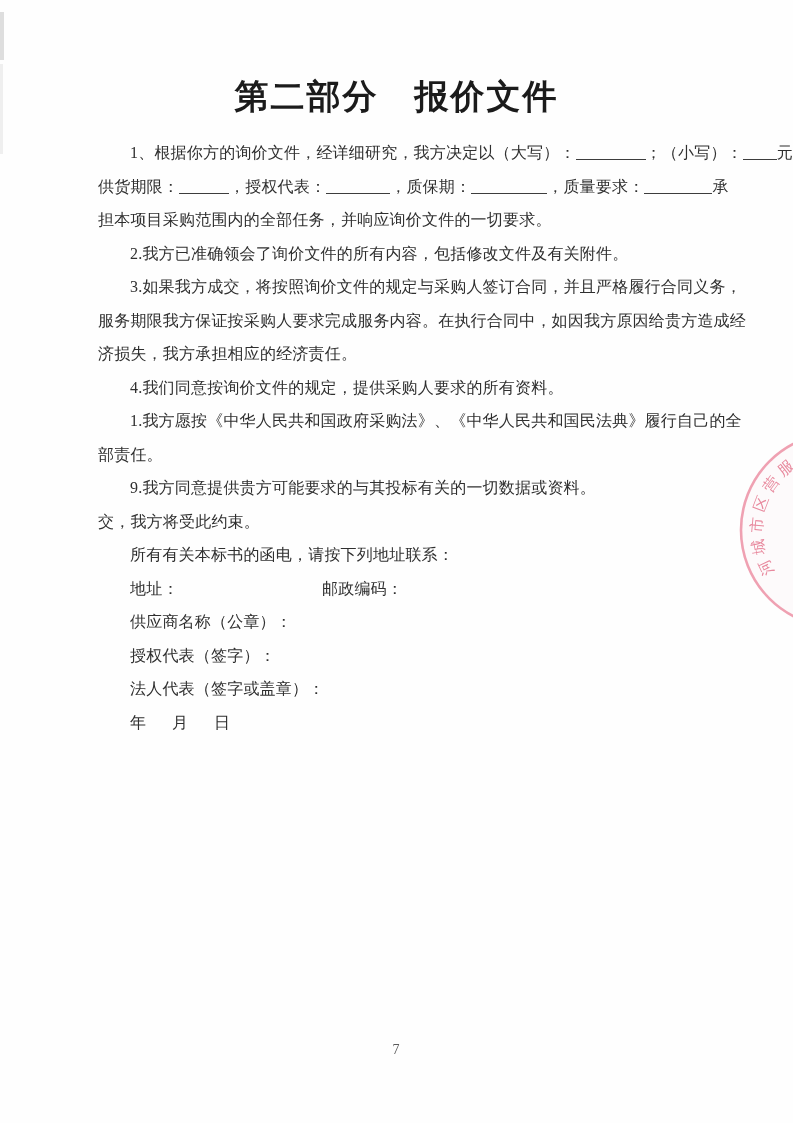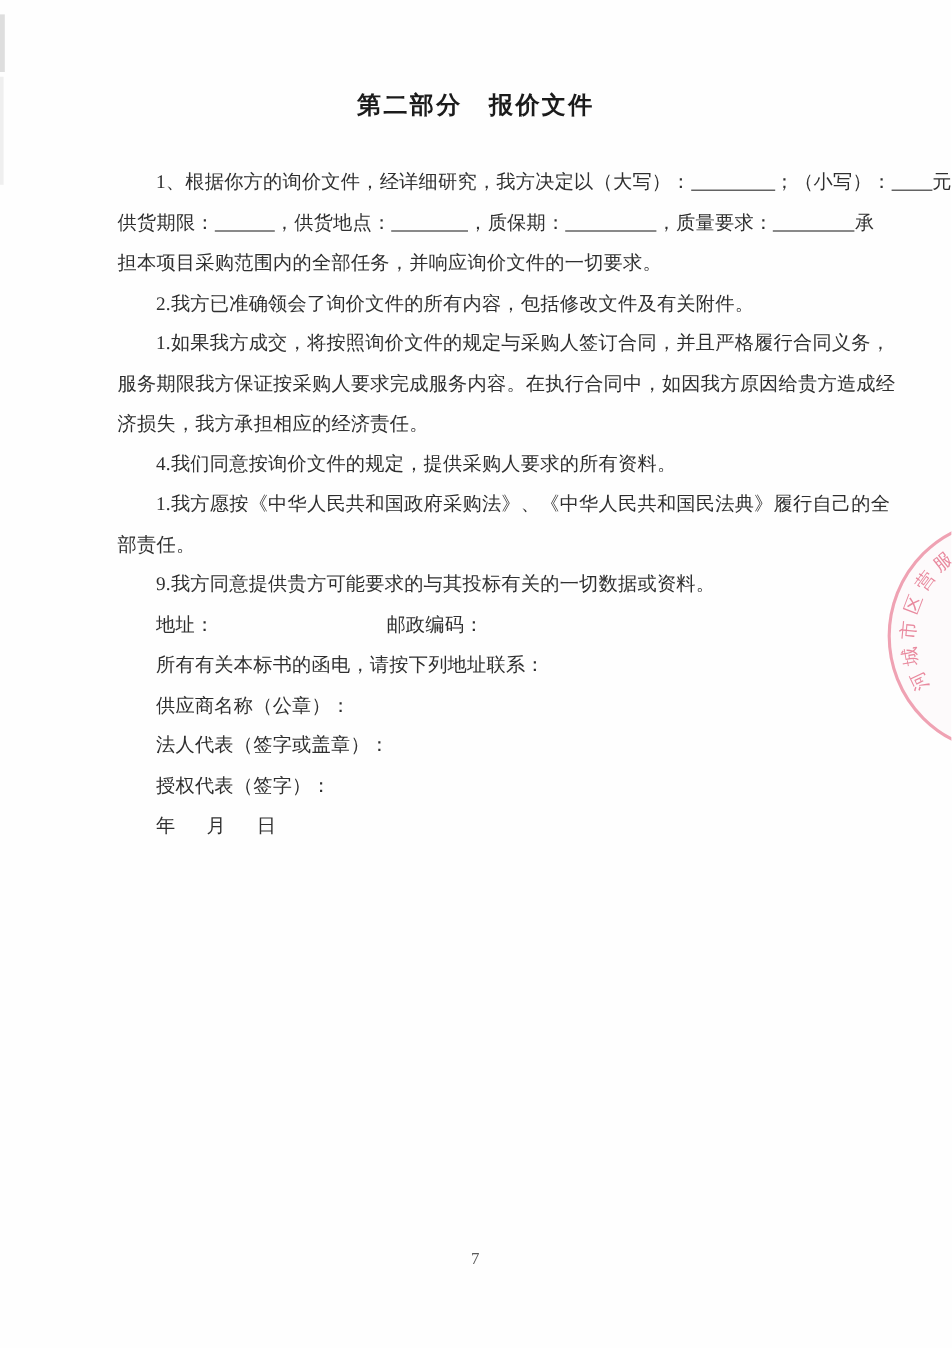--- a/index.html
+++ b/index.html
@@ -3,21 +3,21 @@
 <meta charset="utf-8">
 <style>
   html,body{margin:0;padding:0;background:#ffffff;}
   .page{
     position:relative;width:793px;height:1123px;overflow:hidden;
     background:#fefefe;color:#2f2f2f;
     font-family:"Liberation Serif","DejaVu Serif",serif;
   }
   .title{
     position:absolute;top:74px;left:0;width:100%;margin:0;
-    text-align:center;font-size:20px;font-weight:bold;color:#1b1b1b;
+    text-align:center;font-size:34px;font-weight:bold;color:#1b1b1b;
     letter-spacing:2px;
   }
   .doc-body{
     position:absolute;left:78px;top:136px;width:648px;
     font-size:16px;line-height:33.5px;letter-spacing:0.2px;
   }
   .ln{white-space:nowrap;margin-left:20px;}
   .ind{padding-left:32px;}
   .blank{
     display:inline-block;height:14px;position:relative;top:2px;
@@ -47,46 +47,47 @@
 
   <div class="artifact a1"></div>
   <div class="artifact a2"></div>
 
   <h1 class="title">第二部分　报价文件</h1>
 
   <div class="doc-body">
 
     <div class="ln ind"><span>1、根据你方的询价文件，经详细研究，我方决定以（大写）：</span><span class="blank w1"></span><span>；（小写）：</span><span class="blank w2"></span><span>元；</span></div>
 
-    <div class="ln"><span>供货期限：</span><span class="blank w3"></span><span>，供货地点：</span><span class="blank w4"></span><span>，质保期：</span><span class="blank w5"></span><span>，质量要求：</span><span class="blank w6"></span><span>承</span></div>
+    <div class="ln"><span>供货期限：</span><span class="blank w3"></span><span>，授权代表：</span><span class="blank w4"></span><span>，质保期：</span><span class="blank w5"></span><span>，质量要求：</span><span class="blank w6"></span><span>承</span></div>
 
     <div class="ln">担本项目采购范围内的全部任务，并响应询价文件的一切要求。</div>
 
     <div class="ln ind">2.我方已准确领会了询价文件的所有内容，包括修改文件及有关附件。</div>
 
-    <div class="ln ind">1.如果我方成交，将按照询价文件的规定与采购人签订合同，并且严格履行合同义务，</div>
+    <div class="ln ind">3.如果我方成交，将按照询价文件的规定与采购人签订合同，并且严格履行合同义务，</div>
     <div class="ln">服务期限我方保证按采购人要求完成服务内容。在执行合同中，如因我方原因给贵方造成经</div>
     <div class="ln">济损失，我方承担相应的经济责任。</div>
 
     <div class="ln ind">4.我们同意按询价文件的规定，提供采购人要求的所有资料。</div>
 
     <div class="ln ind">1.我方愿按《中华人民共和国政府采购法》、《中华人民共和国民法典》履行自己的全</div>
     <div class="ln">部责任。</div>
 
     <div class="ln ind">9.我方同意提供贵方可能要求的与其投标有关的一切数据或资料。</div>
 
+    <div class="ln">交，我方将受此约束。</div>
+
+    <div class="ln ind">所有有关本标书的函电，请按下列地址联系：</div>
 
     <div class="ln ind"><span class="col1">地址：</span><span>邮政编码：</span></div>
 
-    <div class="ln ind">所有有关本标书的函电，请按下列地址联系：</div>
-
 
     <div class="ln ind">供应商名称（公章）：</div>
+    <div class="ln ind">授权代表（签字）：</div>
     <div class="ln ind">法人代表（签字或盖章）：</div>
-    <div class="ln ind">授权代表（签字）：</div>
     <div class="ln ind date">年　月　日</div>
 
   </div>
 
   <svg class="seal" width="230" height="230" viewBox="0 0 230 230">
     <circle cx="111" cy="112" r="97" fill="rgba(236,150,170,0.05)" stroke-width="2.6" opacity="0.8" stroke="#ec8ba0"></circle>
     <path id="sealPath" d="M 48.7 155.6 A 76 76 0 1 1 173.3 155.6" fill="none" stroke="none"></path>
     <text fill="#e4718a">
       <textPath href="#sealPath" startOffset="2">河城市区营服务有限责任公司</textPath>
     </text>

